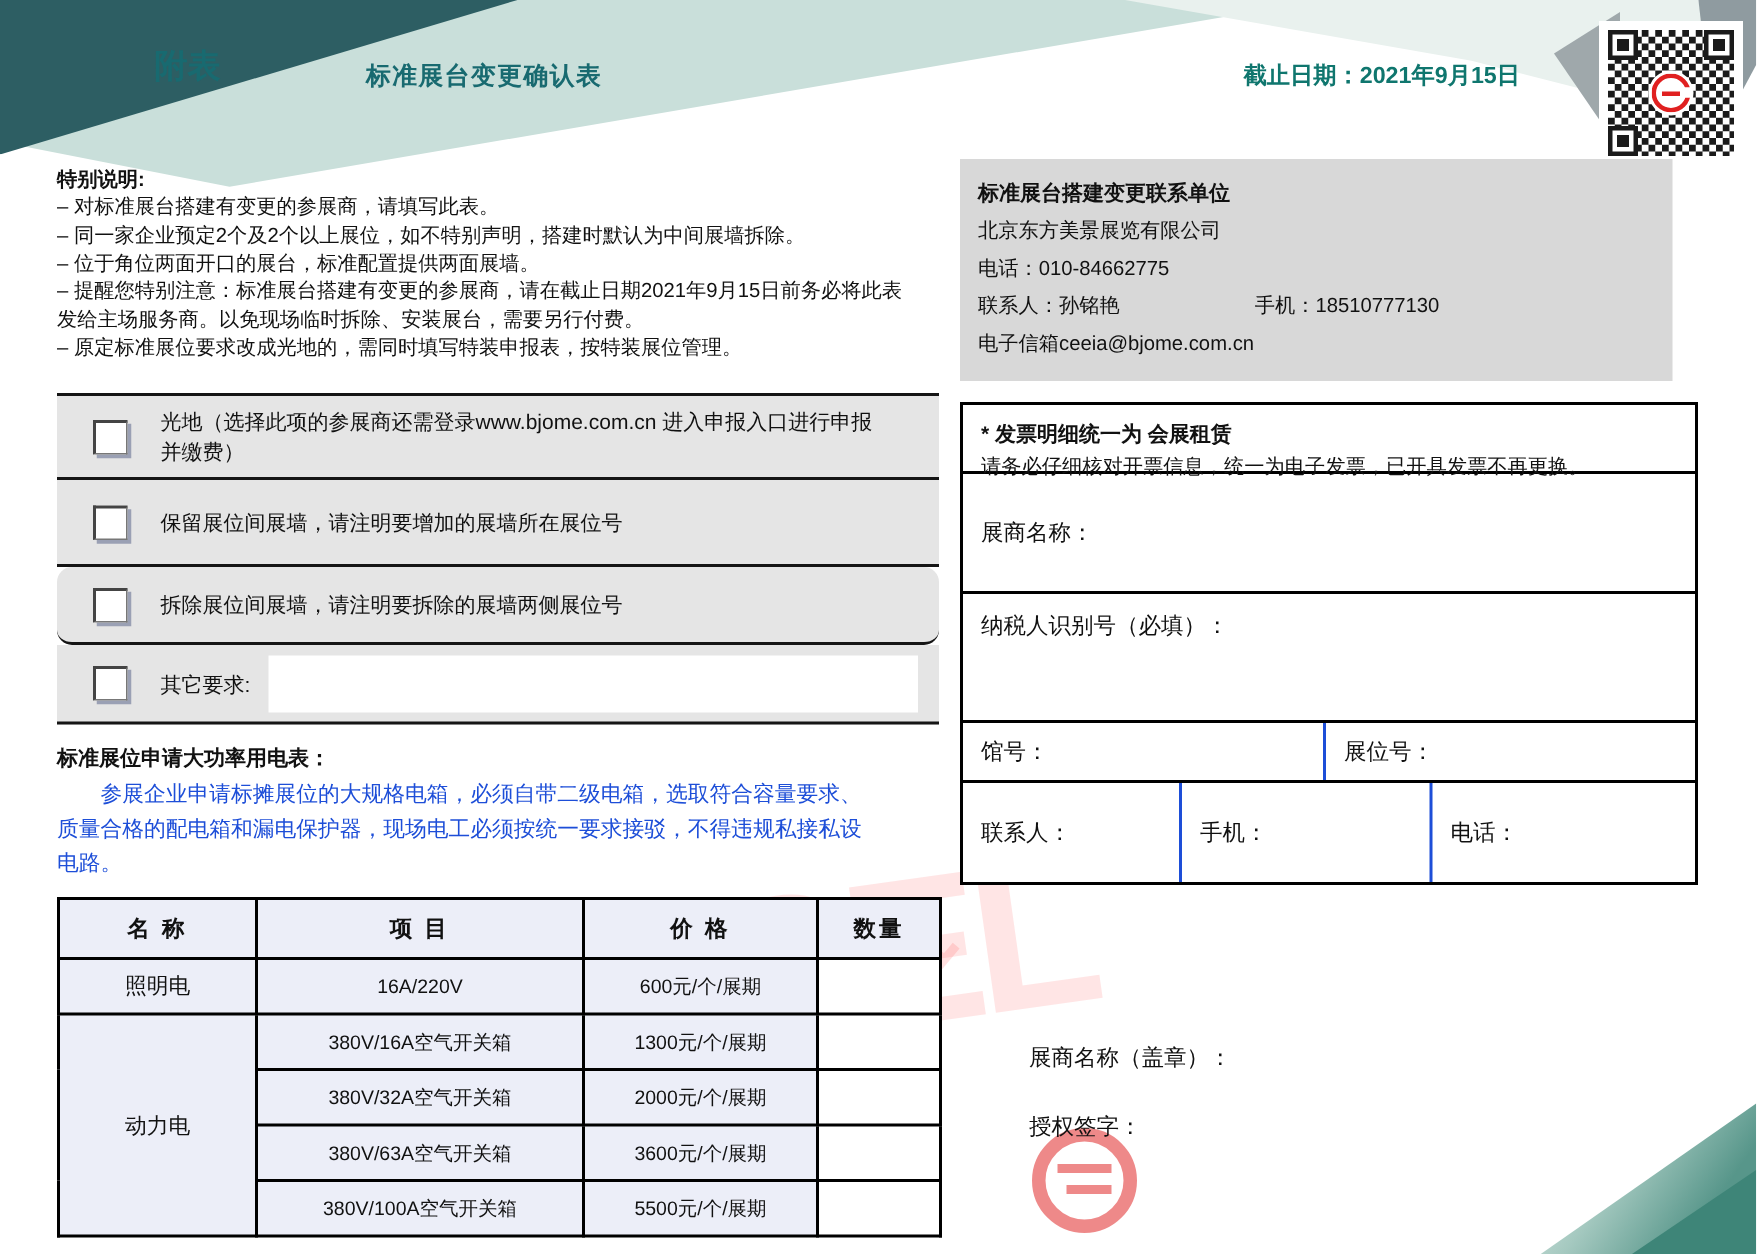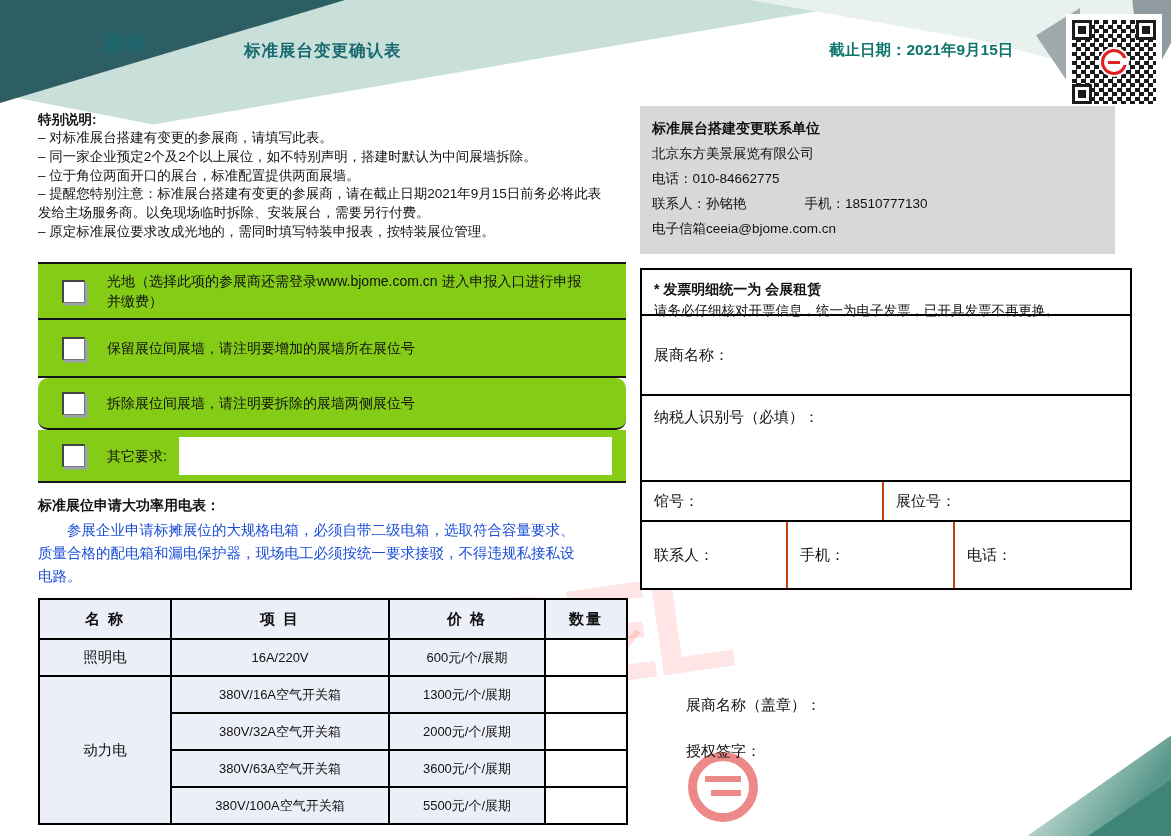--- a/index.html
+++ b/index.html
@@ -33,21 +33,21 @@
   .qr-logo::before{content:"";position:absolute;width:20px;height:20px;border-radius:50%;border:3px solid #e02020;clip-path:polygon(0 0,100% 0,100% 35%,40% 35%,40% 62%,100% 62%,100% 100%,0 100%);}
   .qr-logo::after{content:"";position:absolute;width:12px;height:3px;background:#e02020;}
 
   
   .notes{left:38px;top:110px;width:566px;}
   .notes-h{font-size:13.5px;font-weight:bold;line-height:19px;}
   .note{font-size:13.5px;line-height:18.8px;}
 
   
   .optbox{left:38px;top:262px;width:588px;border-top:2px solid #151515;}
-  .opt-row{display:flex;align-items:center;background:#84cc16;border-bottom:2px solid #151515;padding-left:24px;box-sizing:border-box;}
+  .opt-row{display:flex;align-items:center;background:#e5e5e5;border-bottom:2px solid #151515;padding-left:24px;box-sizing:border-box;}
   .r1{height:56px;} .r2{height:58px;} .r3{height:52px;border-radius:10px;} .r4{height:53px;}
   .cb{width:20px;height:20px;background:#fff;border:1px solid #777;border-top:2px solid #444;border-left:2px solid #444;box-shadow:2.5px 2.5px 0 #9aa0b4;flex:none;}
   .opt-label{margin-left:22px;font-size:14px;line-height:20px;}
   .r1 .opt-label{width:475px;}
   .opt-input{margin-left:12px;margin-right:14px;flex:1;height:38px;background:#fff;border:none;outline:none;font-size:14px;padding:0 8px;}
 
   
   .power-h{left:38px;top:497px;font-size:14px;font-weight:bold;}
   .power-notice{left:38px;top:519px;width:548px;font-size:14.5px;line-height:23px;color:#1d4ed8;text-indent:2em;}
 
@@ -57,36 +57,36 @@
   .ptable th{height:38px;font-size:15px;font-weight:bold;letter-spacing:2px;}
   .ptable td{height:35px;font-size:13px;}
   .ptable td.name{font-size:14.5px;}
   .ptable td.qty{background:#fff;}
   .c-name{width:132px;} .c-item{width:218px;} .c-price{width:156px;} .c-qty{width:82px;}
 
   
   .cbox{left:640px;top:106px;width:475px;height:148px;background:#d8d8d8;box-sizing:border-box;padding:10px 12px;}
   .cbox .line{font-size:13.5px;line-height:25px;white-space:pre;}
   .cbox .t{font-weight:bold;font-size:14px;}
-  .cbox .pair{display:flex;}
+  .cbox .pair{display:flex;gap:32px;}
   .cbox .pair .line + .line{margin-left:58px;}
 
   
   .inv{left:640px;top:268px;width:492px;box-sizing:border-box;border:2px solid #000;background:#fff;}
   .inv-row{box-sizing:border-box;border-bottom:2px solid #000;}
   .inv-row:last-child{border-bottom:none;}
   .iv-note{height:46px;padding:8px 12px;}
   .iv-note .l1{font-size:14px;font-weight:bold;line-height:22px;}
   .iv-note .l2{font-size:13.5px;line-height:21px;}
   .iv-exh{height:80px;display:flex;align-items:center;padding-left:12px;font-size:15px;}
   .iv-tax{height:86px;padding:12px 0 0 12px;font-size:15px;box-sizing:border-box;}
   .iv-split{display:flex;}
   .iv-hall{height:40px;}
   .iv-contact{height:66px;border-radius:10px;}
-  .iv-cell{box-sizing:border-box;display:flex;align-items:center;padding-left:12px;font-size:15px;border-right:2px solid #c2410c;}
+  .iv-cell{box-sizing:border-box;display:flex;align-items:center;padding-left:12px;font-size:15px;border-right:2px solid #1d4ed8;}
   .iv-cell:last-child{border-right:none;flex:1;}
   .w-hall{width:242px;} .w-c1{width:146px;} .w-c2{width:167px;}
 
   
   .sig1{left:686px;top:696px;font-size:15px;}
   .sig2{left:686px;top:742px;font-size:15px;}
 
   
   .wm{left:400px;top:555px;width:420px;height:281px;pointer-events:none;}
   .wm-letters{position:absolute;left:70px;top:0px;font-size:140px;font-weight:bold;color:rgba(255,95,95,.16);transform:rotate(-8deg);letter-spacing:-8px;}

